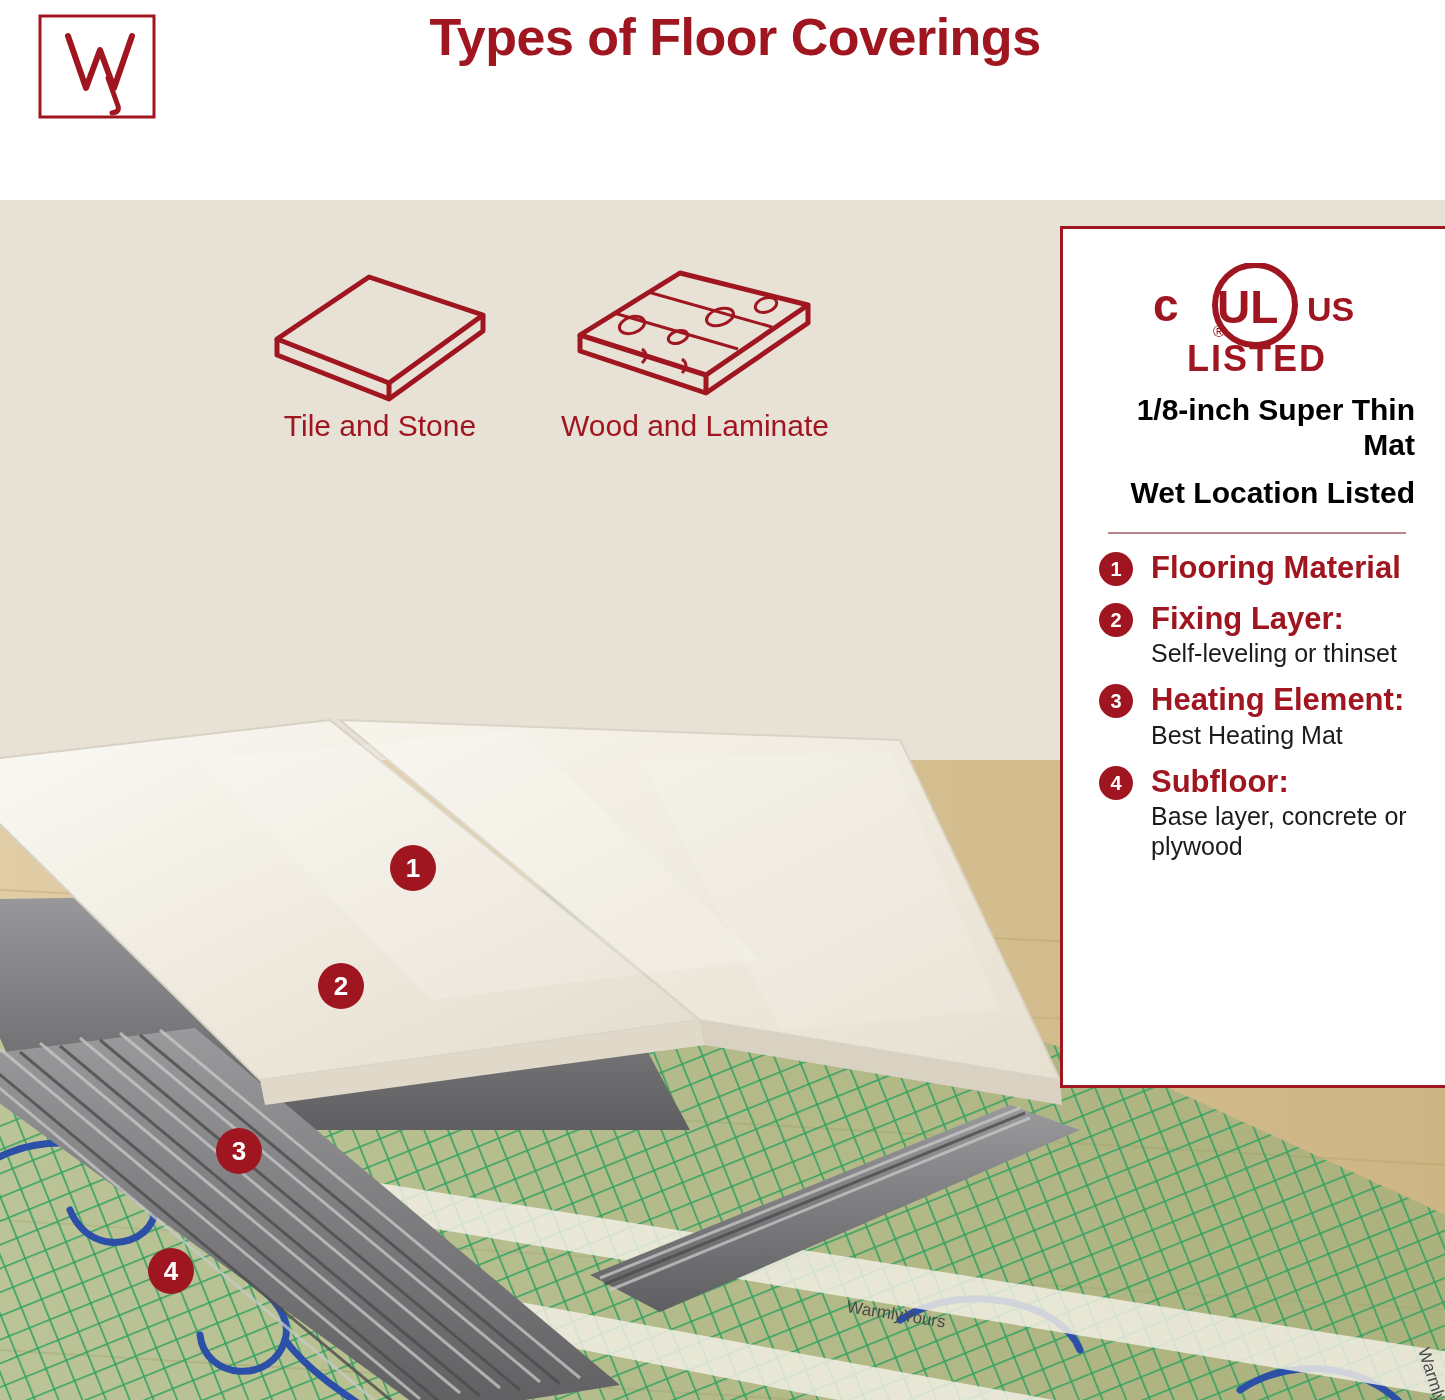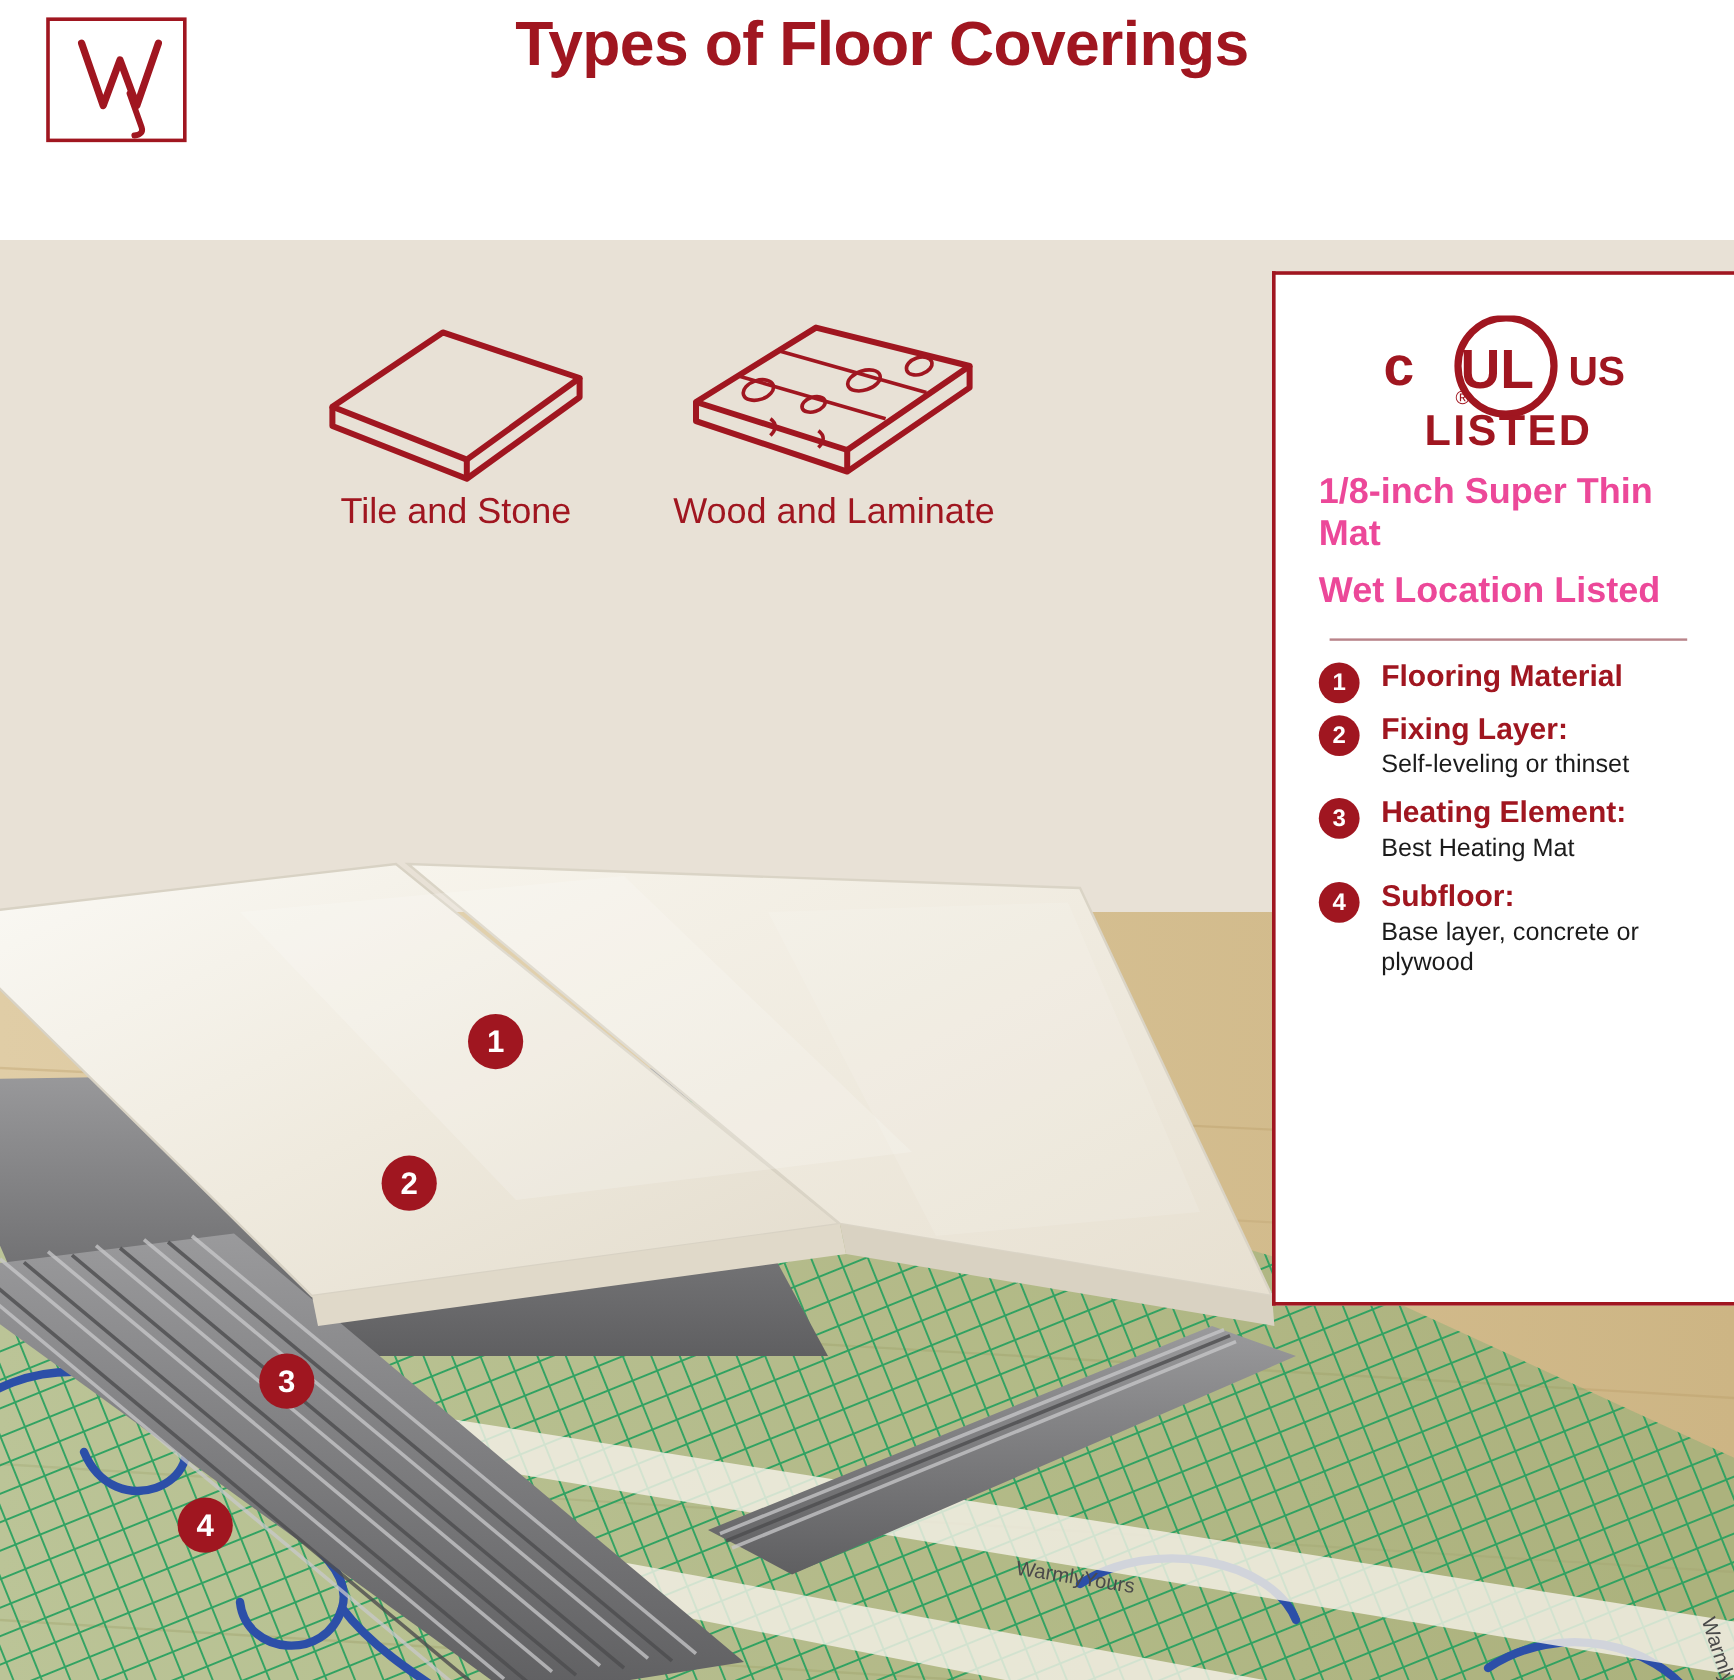--- a/index.html
+++ b/index.html
@@ -118,24 +118,24 @@
     padding: 26px 30px 0 36px;
   }
   .ul-mark {
     width: 100%;
     text-align: center;
     margin-top: 8px;
   }
   .ul-mark svg { display: block; margin: 0 auto; }
 
   .panel-line {
-    text-align: left;
+    text-align: right;
     font-size: 30px;
     font-weight: bold;
-    color: #ec4899;
+    color: #000000;
     line-height: 1.18;
     margin-top: 14px;
   }
   .panel-line.second { margin-top: 12px; }
 
   .divider {
     width: 298px;
     height: 2px;
     background: #b9848a;
     margin: 22px auto 0 auto;
@@ -153,27 +153,27 @@
     width: 34px; height: 34px;
     border-radius: 50%;
     background: #a01620;
     color: #ffffff;
     font-size: 20px;
     font-weight: bold;
     line-height: 34px;
     text-align: center;
   }
   .legend-title {
+    font-size: 31px;
+    font-weight: bold;
+    color: #a01620;
+    line-height: 1.18;
+  }
+  .legend-desc {
     font-size: 25px;
-    font-weight: bold;
-    color: #a01620;
-    line-height: 1.18;
-  }
-  .legend-desc {
-    font-size: 21px;
     color: #1b1b1b;
     line-height: 1.2;
     margin-top: 1px;
   }
 </style>
 </head>
 <body>
 
 <div class="header">
 

